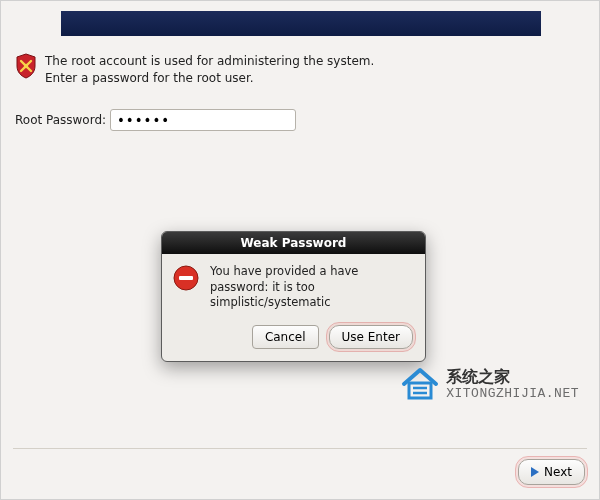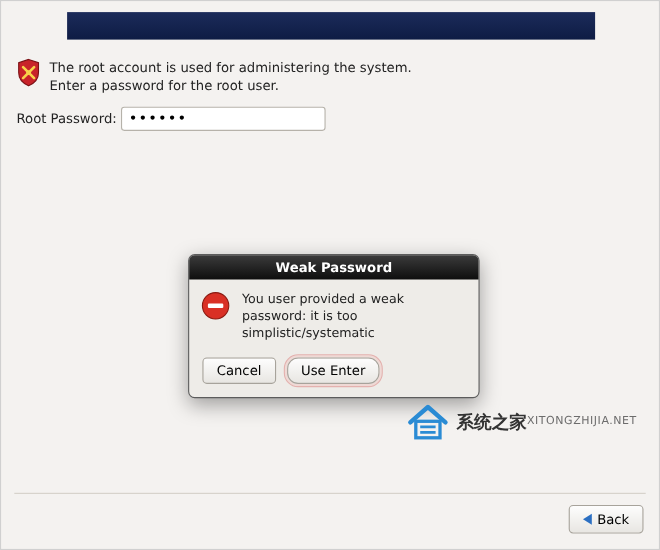--- a/index.html
+++ b/index.html
@@ -32,21 +32,21 @@
       width: 370px;
     }
     .shield-icon {
       width: 22px;
       height: 26px;
       flex: none;
     }
     .intro-text { line-height: 1.4; font-size: 12px; }
     .form {
       position: absolute;
-      top: 96px;
+      top: 108px;
       left: 14px;
     }
     .form-row {
       display: flex;
       align-items: center;
       margin-bottom: 10px;
     }
     .form-row label {
       width: 95px;
       font-size: 12px;
@@ -58,21 +58,21 @@
       border: 1px solid #b6b2aa;
       border-radius: 3px;
       background: #fff;
       font-family: inherit;
       letter-spacing: 1px;
     }
     
     .dialog {
       position: absolute;
       top: 230px;
-      left: 170px;
+      left: 160px;
       width: 265px;
       background: #eeece8;
       border: 1px solid #5c5c5c;
       border-radius: 6px;
       box-shadow: 0 6px 18px rgba(0,0,0,0.35);
     }
     .dialog-title {
       height: 22px;
       background: linear-gradient(#3b3b3b, #0e0e0e);
       color: #fff;
@@ -91,20 +91,21 @@
     }
     .error-icon {
       width: 28px; height: 28px; flex: none;
     }
     .dialog-msg {
       font-size: 11.5px;
       line-height: 1.35;
     }
     .dialog-buttons {
       display: flex;
+      justify-content: flex-end;
       gap: 10px;
       padding: 8px 12px 12px 12px;
     }
     .btn {
       font-family: inherit;
       font-size: 12px;
       padding: 4px 12px;
       background: linear-gradient(#fdfdfd, #e8e6e2);
       border: 1px solid #a7a39b;
       border-radius: 4px;
@@ -124,25 +125,25 @@
       display: flex;
       align-items: center;
       gap: 6px;
     }
     .wm-icon {
       width: 40px;
       height: 36px;
     }
     .wm-text {
       display: flex;
-      flex-direction: row;
+      flex-direction: column;
       line-height: 1;
     }
     .wm-zh { font-size: 16px; font-weight: bold; color: #333; }
-    .wm-en { font-size: 10px; color: #6c6c6c; letter-spacing: 0.5px; margin-top:2px;}
+    .wm-en { font-size: 13px; color: #6c6c6c; letter-spacing: 0.5px; margin-top:2px;font-family:Liberation Mono, monospace;}
     
     .nav {
       position: absolute;
       right: 14px;
       bottom: 14px;
       display: flex;
       gap: 12px;
     }
     .nav .btn {
       padding: 5px 12px;
@@ -191,21 +192,21 @@
 
 <div class="dialog">
   <div class="dialog-title">Weak Password</div>
   <div class="dialog-body">
     <span class="error-icon">
       <svg viewBox="0 0 28 28">
         <circle cx="14" cy="14" r="12" fill="#d93025" stroke="#8a1b12" stroke-width="1"></circle>
         <rect x="7" y="12" width="14" height="4" rx="1" fill="#fff"></rect>
       </svg>
     </span>
-    <div class="dialog-msg">You user provided a weak password: it is too simplistic/systematic</div>
+    <div class="dialog-msg">You have provided a have password: it is too simplistic/systematic</div>
   </div>
   <div class="dialog-buttons">
     <button class="btn">Cancel</button>
     <button class="btn highlight-ring">Use Enter</button>
   </div>
 </div>
 
 <div class="watermark">
   <span class="wm-icon">
     <svg viewBox="0 0 40 36">
@@ -217,17 +218,17 @@
   </span>
   <div class="wm-text">
     <span class="wm-zh">系统之家</span>
     <span class="wm-en">XITONGZHIJIA.NET</span>
   </div>
 </div>
 
 <div class="nav-sep"></div>
 
 <div class="nav">
-  <button class="btn">
-    <span class="arrow-left"></span>
-    <span>Back</span>
+  <button class="btn highlight-ring">
+    <span class="arrow-right"></span>
+    <span>Next</span>
   </button>
 </div>
 
 </body></html>

